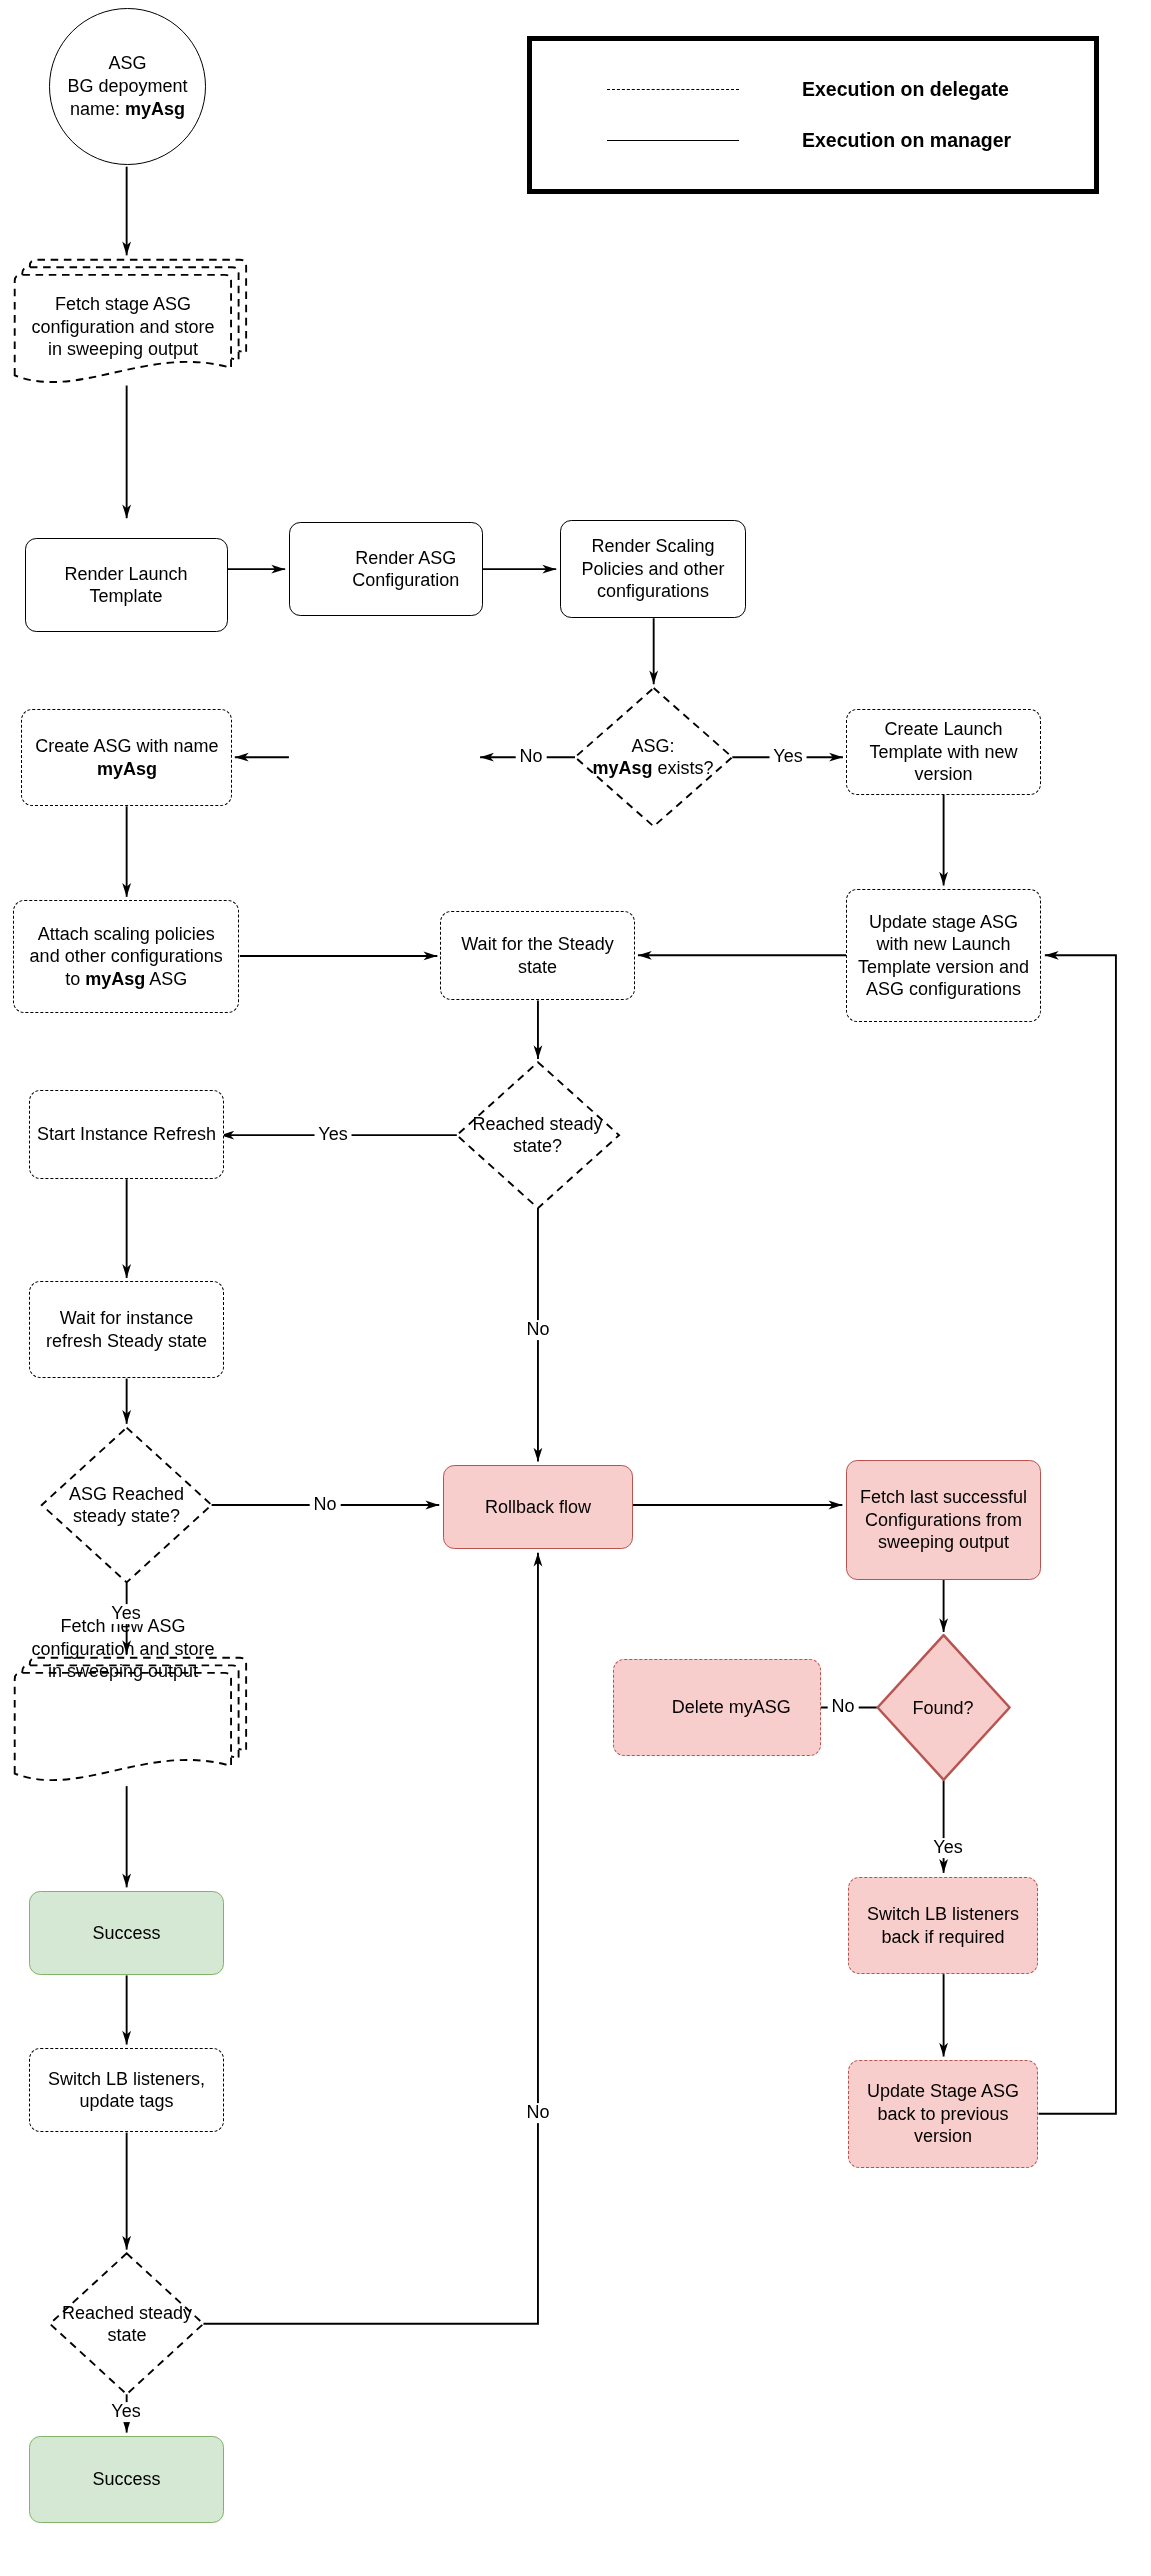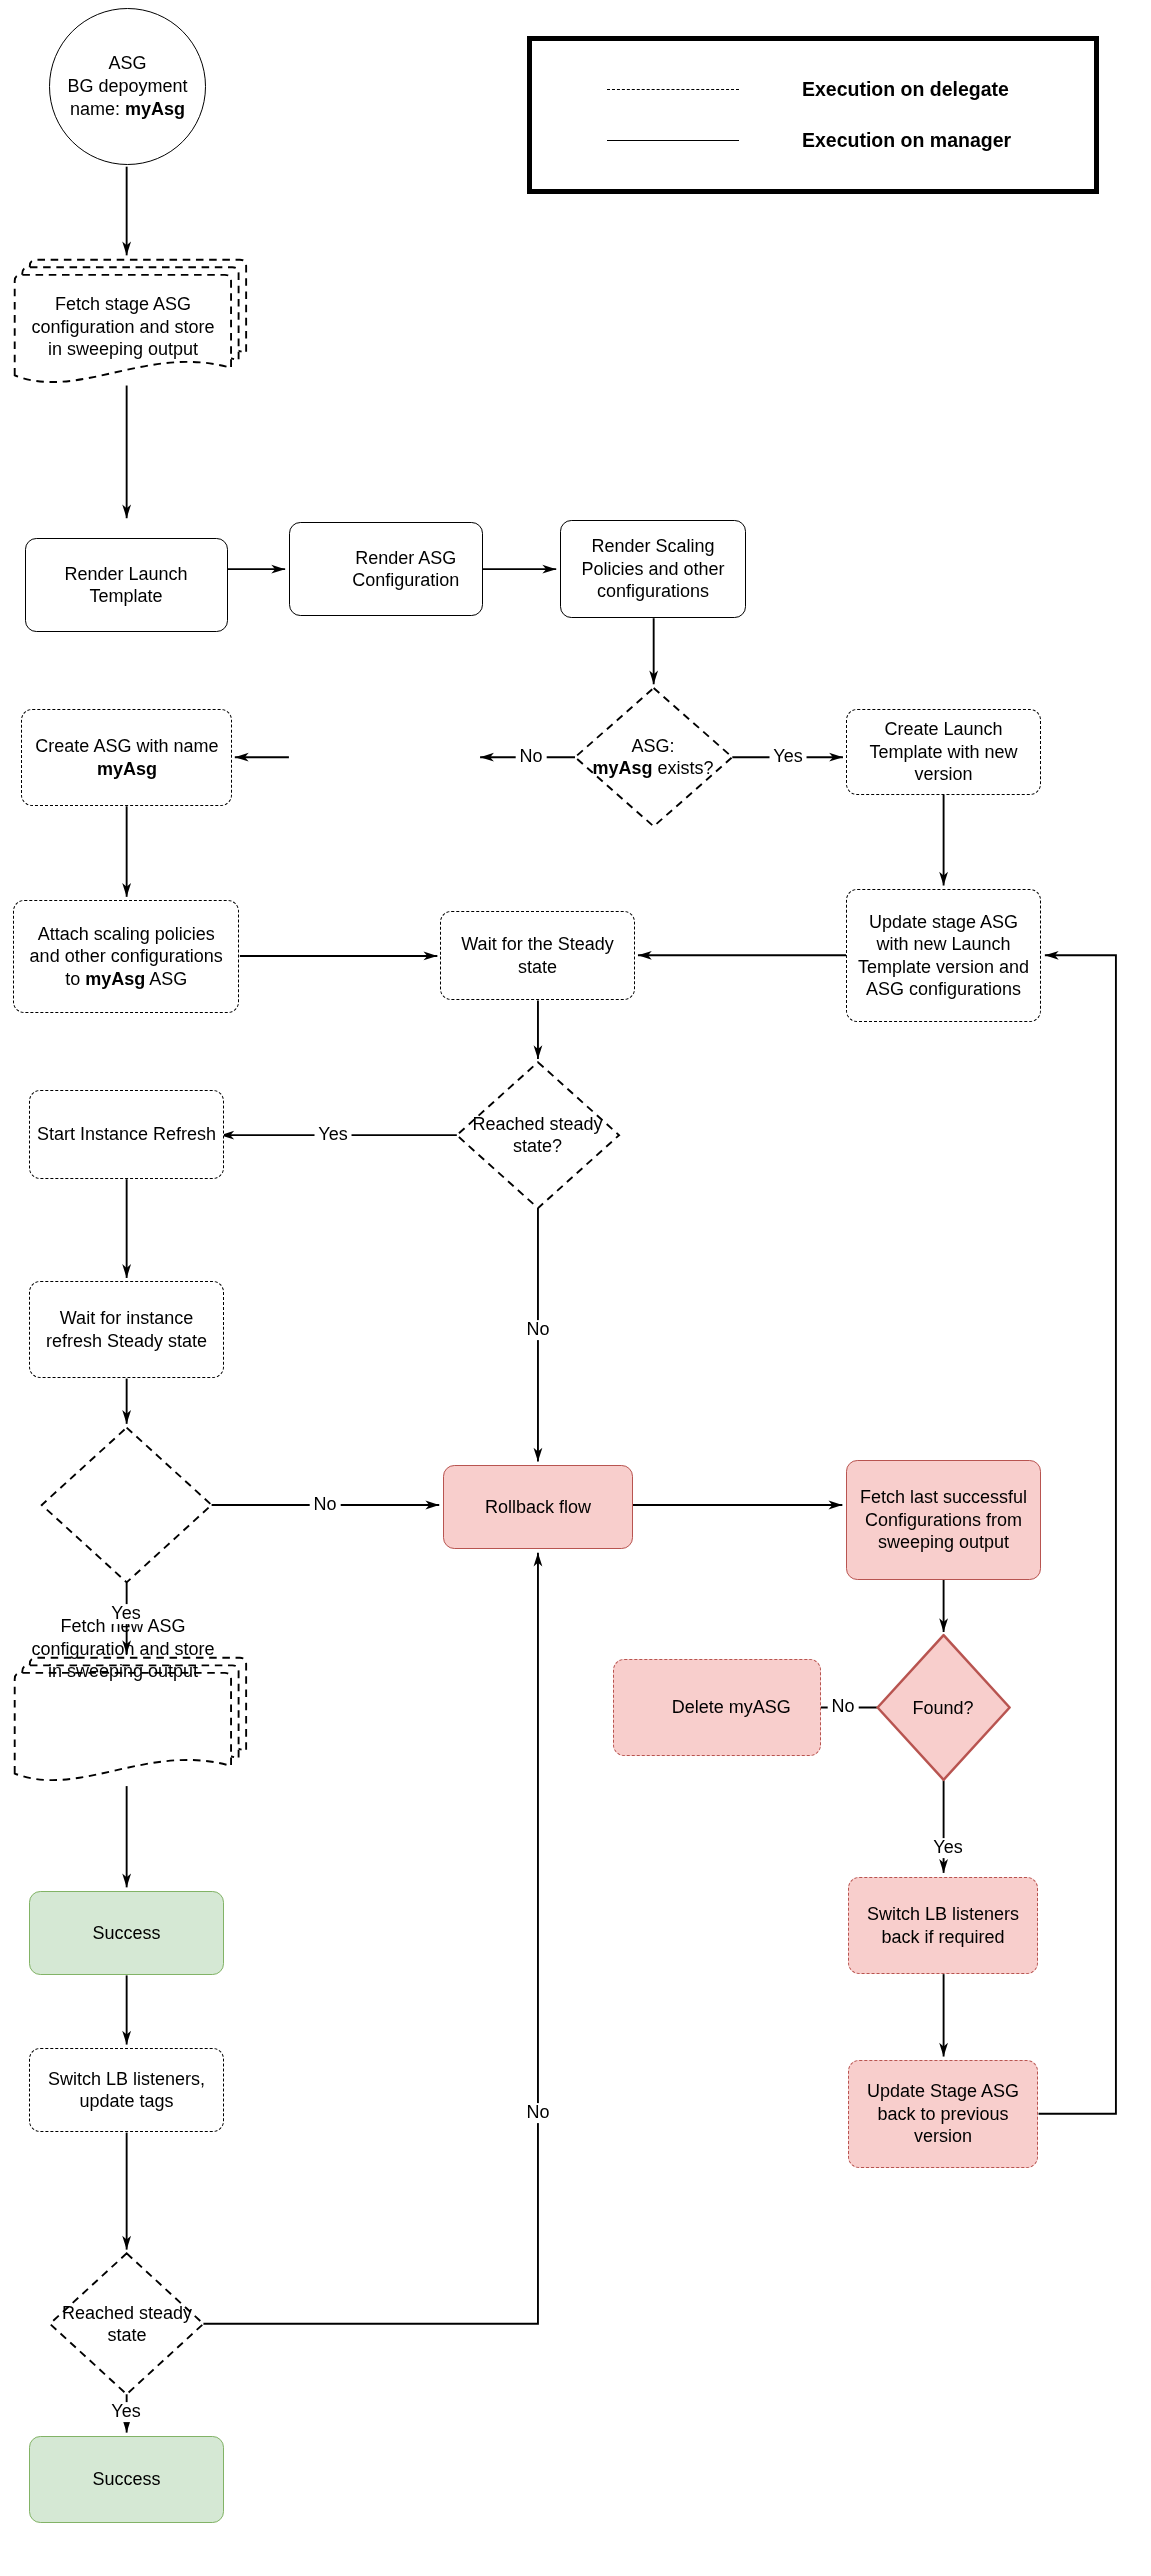--- a/index.html
+++ b/index.html
@@ -206,20 +206,23 @@
 
   <div class="overlay-text" style="left:584px;top:716px;width:138px;height:82px;">
     <div>ASG:</div>
     <div><b>myAsg</b><span> exists?</span></div>
   </div>
 
   <div class="overlay-text" style="left:465px;top:1094px;width:145px;height:82px;">
     <span>Reached steady state?</span>
     </div>
 
+  <div class="overlay-text" style="left:48px;top:1459px;width:157px;height:92px;">
+    <span>ASG Reached steady state?</span>
+    </div>
 
   <div class="overlay-text" style="left:880px;top:1667px;width:126px;height:82px;">
     <span>Found?</span>
     </div>
 
   <div class="overlay-text" style="left:57px;top:2283px;width:140px;height:82px;">
     <span>Reached steady state</span>
     </div>
 
   <span class="edge-label" style="left:531px;top:757px;">No</span>

